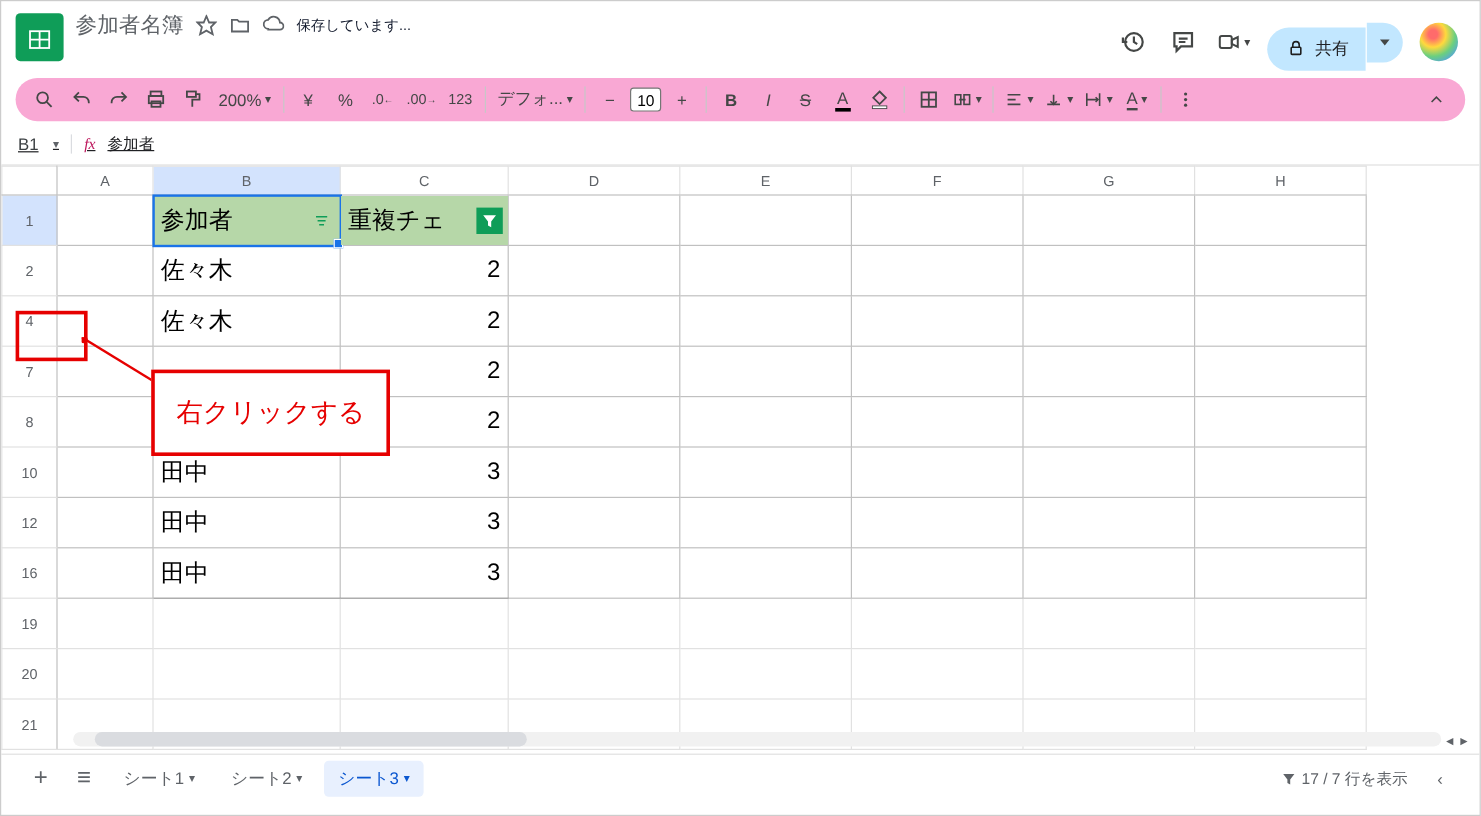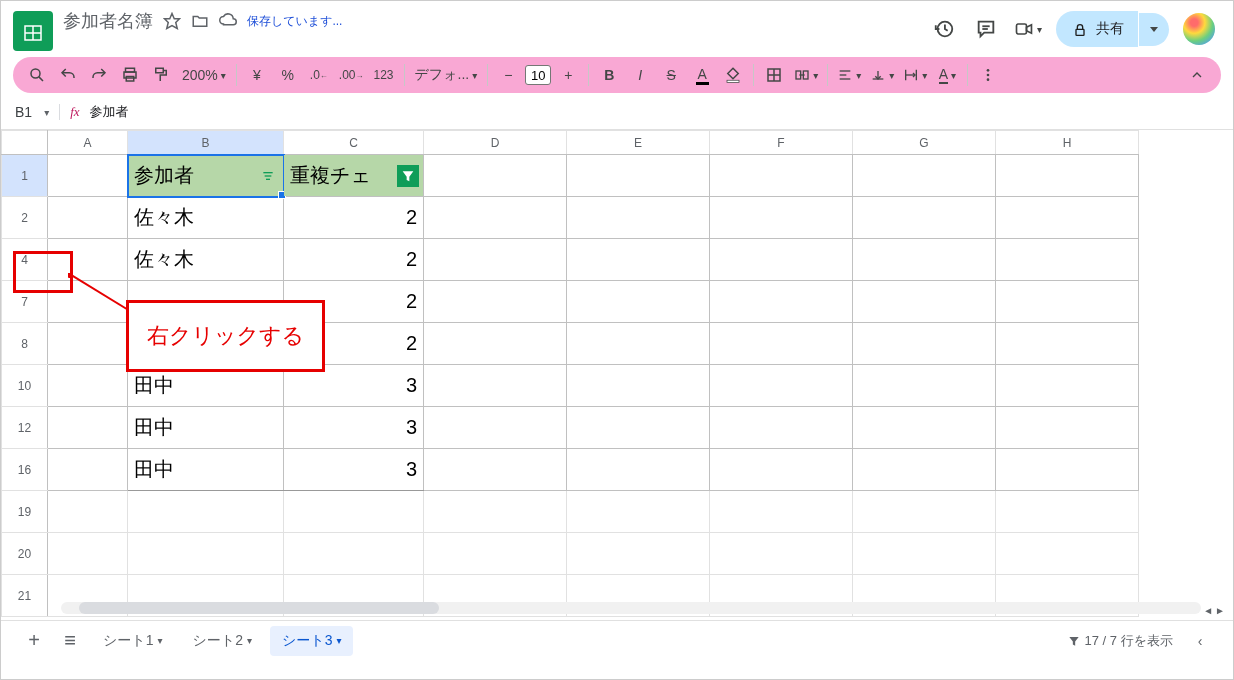--- a/index.html
+++ b/index.html
@@ -5,40 +5,40 @@
   * { box-sizing: border-box; margin: 0; padding: 0; }
   body { font-family: Arial, "Hiragino Sans", "Yu Gothic", sans-serif; font-size: 13px; color: #202124; width: 1234px; height: 680px; overflow: hidden; background: #fff; border: 1px solid #ccc; position: relative; }
   
   .titlebar { display: flex; align-items: flex-start; padding: 8px 12px 0 12px; }
   .logo { width: 40px; height: 40px; background: #0f9d58; border-radius: 4px; display: flex; align-items: center; justify-content: center; margin-right: 10px; margin-top: 2px; }
   .logo svg { fill: #fff; }
   .titlearea { flex: 1; }
   .titlerow { display: flex; align-items: center; gap: 10px; }
   .doctitle { font-size: 18px; color: #5f6368; }
   .titleicon { color: #5f6368; display: inline-flex; }
-  .savestat { font-size: 12px; color: #1d4ed8; display:flex; align-items:center; gap:4px;}
+  .savestat { font-size: 12px; color: #0f172a; display:flex; align-items:center; gap:4px;}
   .menubar { display: flex; gap: 2px; margin-top: 3px; }
   .menuitem { padding: 4px 7px; font-size: 14px; color: #202124; border-radius: 4px; cursor: pointer; }
   
   .rightactions { display: flex; align-items: center; gap: 14px; padding-right: 6px; margin-top: 2px;}
   .ract { width: 28px; height: 28px; display: flex; align-items: center; justify-content: center; color: #444746; cursor:pointer; }
-  .sharebtn { display: flex; align-items: flex-end; background: #c2e7ff; border-radius: 40px 0 0 40px; padding: 9px 14px 9px 16px; gap: 8px; font-size: 14px; cursor: pointer; }
+  .sharebtn { display: flex; align-items: flex-start; background: #c2e7ff; border-radius: 40px 0 0 40px; padding: 9px 14px 9px 16px; gap: 8px; font-size: 14px; cursor: pointer; margin-top: 12px; }
   .sharewrap { display:flex; align-items:center; }
   .sharedd { background:#c2e7ff; border-radius: 0 40px 40px 0; padding: 9px 10px; margin-left:1px; cursor:pointer;}
   .pav { width: 32px; height: 32px; border-radius: 50%; background: radial-gradient(circle at 35% 30%, #ff6b6b 12%, #ffd93d 35%, #6bcf7f 60%, #4d96ff 90%); }
 
   .toolbar { margin: 6px 12px; background: #f9a8d4; border-radius: 24px; padding: 4px 10px; display: flex; align-items: center; gap: 3px; }
   .tbtn { min-width: 28px; height: 28px; display: flex; align-items: center; justify-content: center; color: #444746; border-radius: 4px; cursor: pointer; font-size: 14px; padding: 0 3px;}
   .tsep { width: 1px; height: 22px; background: #c7c7c7; margin: 0 3px; }
   .zoom { font-size: 14px; padding: 0 4px; }
   .dd::after { content:"▾"; font-size:10px; margin-left:3px; color:#444746; }
   .fsinput { width: 26px; height: 20px; border: 1px solid #747775; border-radius: 3px; text-align: center; font-size: 13px; background:#fff; }
   .collapse { margin-left: auto; }
 
-  .namebox { display: flex; align-items: center; padding: 4px 12px 8px 14px; gap: 10px; font-size: 13px; border-bottom: 1px solid #e0e0e0; }
+  .namebox { display: flex; align-items: center; padding: 4px 12px 8px 14px; gap: 10px; font-size: 13px; border-bottom: 1px solid #e0e0e0; text-decoration: underline; }
   .nbcell { color: #3c4043; font-size: 14px; display:flex; align-items:center;}
   .nbdd::after{content:"▾"; font-size:10px; margin-left:12px; color:#5f6368;}
   .nbsep { width:1px; height:16px; background:#dadce0;}
   .fx { font-style: italic; color:#be185d; font-family: serif;}
   .fval { color:#202124; }
 
   .gridwrap { position: relative; height: 490px; }
   .sheet { border-collapse: collapse; table-layout: fixed; }
   .sheet th, .sheet td { border: 1px solid #e1e1e1; font-weight: normal; }
   .corner { width: 46px; height: 24px; background: #fff; border-right:1px solid #c0c0c0 !important; border-bottom:1px solid #c0c0c0 !important;}

